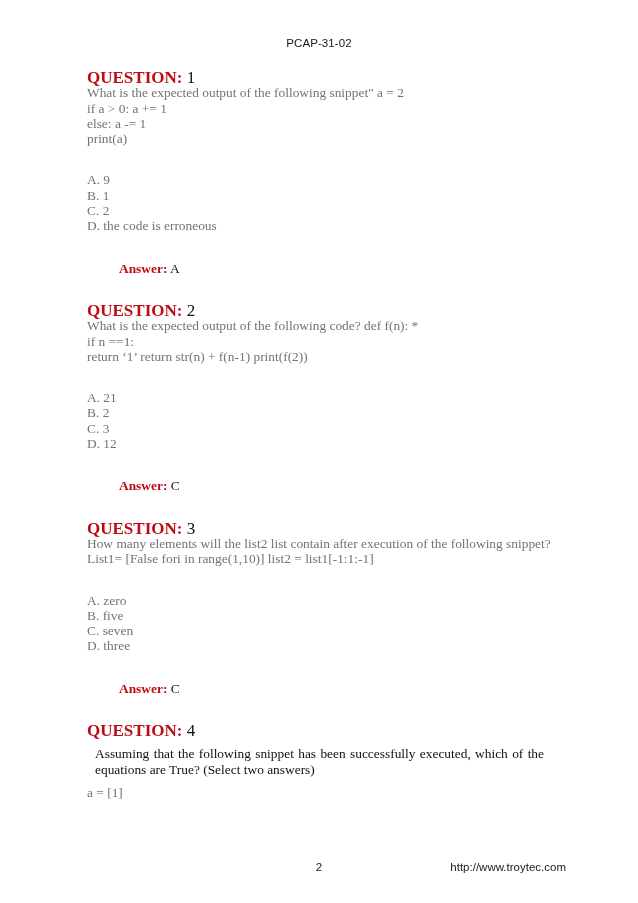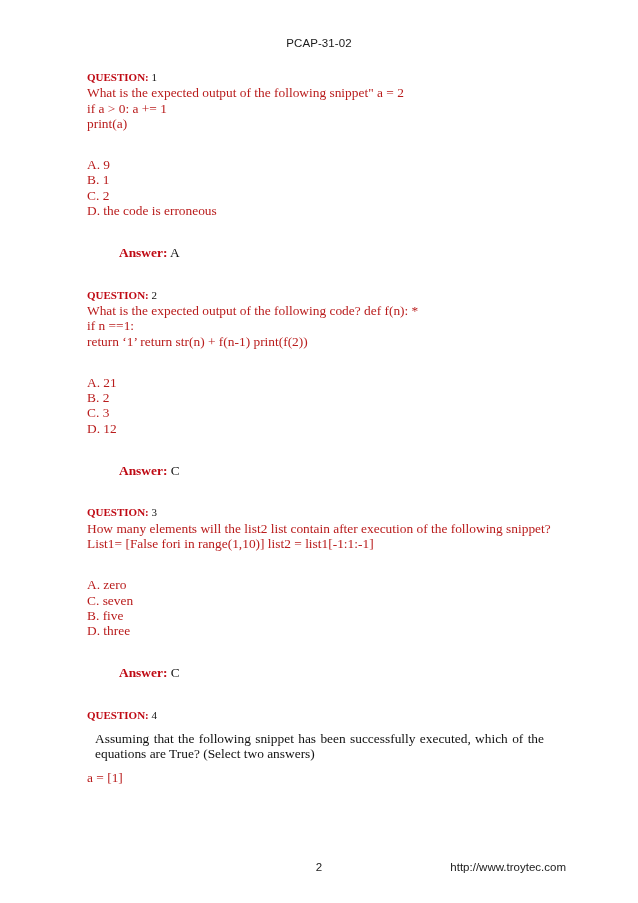--- a/index.html
+++ b/index.html
@@ -39,36 +39,36 @@
   }
 
   .qblock {
     margin: 0 0 0 0;
   }
 
   .line {
     font-size: 13.4px;
     line-height: 15.3px;
     white-space: pre-wrap;
-    color: #b91c1c;
+    color: #737373;
   }
 
   .para {
     font-size: 13.4px;
     line-height: 15.3px;
     color: #111111;
     margin: 8px;
   }
   .para.justify {
     text-align: justify;
     text-align-last: left;
   }
 
   .qhead {
-    font-size: 11px;
+    font-size: 17px;
     line-height: 15.3px;
   }
   .qhead .kw {
     font-weight: bold;
     color: #bf0a14;
     font-family: "Liberation Serif", "DejaVu Serif", serif;
   }
   .qhead .qnum {
     color: #111111;
   }
@@ -126,20 +126,21 @@
   </div>
 
   <div class="content">
 
     <div class="qblock">
       <div class="qhead">
         <span class="kw">QUESTION:</span><span class="qnum"> <span>1</span></span>
       </div>
       <div class="line">What is the expected output of the following snippet" a = 2</div>
       <div class="line">if a &gt; 0: a += 1</div>
+      <div class="line">else: a -= 1</div>
       <div class="line">print(a)</div>
       <div class="gap-options"></div>
       <div class="options">
         <div class="line">A. 9</div>
         <div class="line">B. 1</div>
         <div class="line">C. 2</div>
         <div class="line">D. the code is erroneous</div>
       </div>
       <div class="gap-answer"></div>
       <div class="answer">
@@ -173,22 +174,22 @@
 
     <div class="qblock">
       <div class="qhead">
         <span class="kw">QUESTION:</span><span class="qnum"> <span>3</span></span>
       </div>
       <div class="line">How many elements will the list2 list contain after execution of the following snippet?</div>
       <div class="line">List1= [False fori in range(1,10)] list2 = list1[-1:1:-1]</div>
       <div class="gap-options"></div>
       <div class="options">
         <div class="line">A. zero</div>
+        <div class="line">B. five</div>
         <div class="line">C. seven</div>
-        <div class="line">B. five</div>
         <div class="line">D. three</div>
       </div>
       <div class="gap-answer"></div>
       <div class="answer">
         <span class="kw">Answer:</span><span class="val"> <span>C</span></span>
       </div>
     </div>
 
     <div class="gap-next"></div>
 

